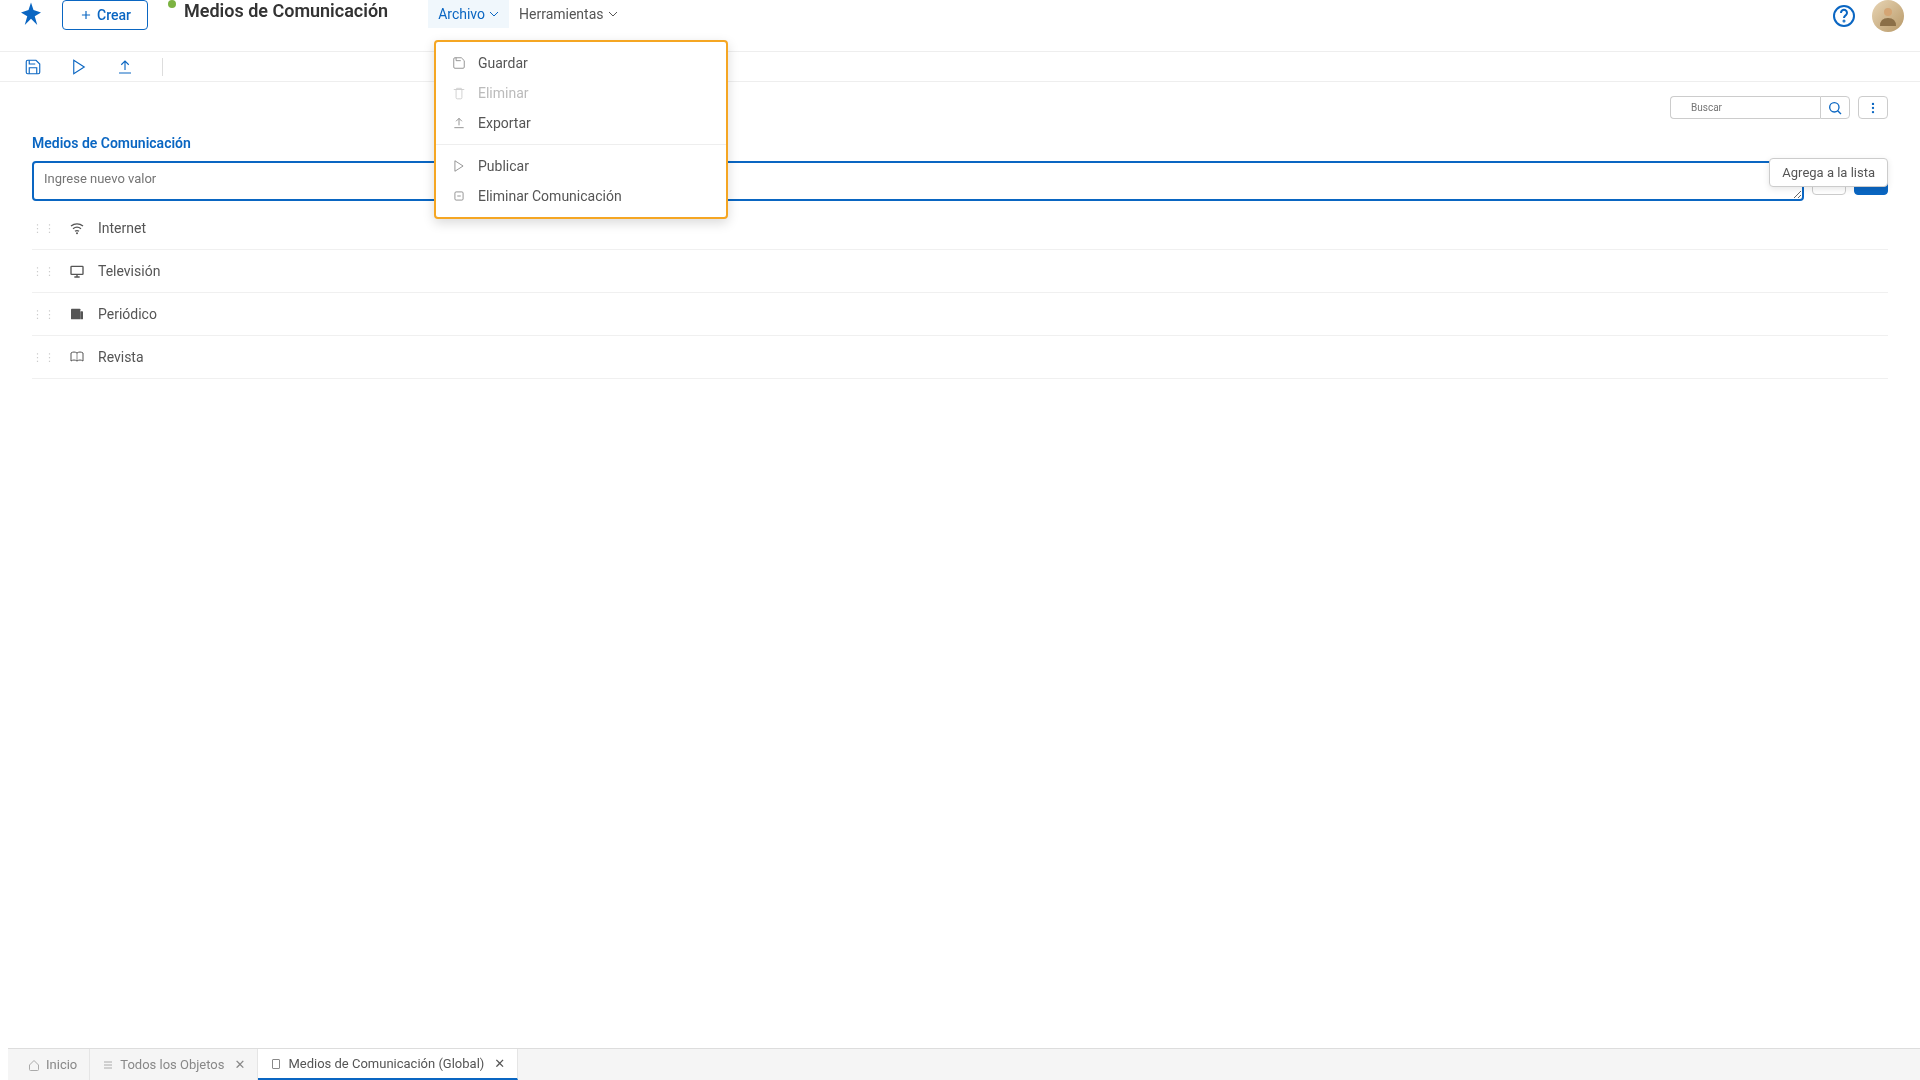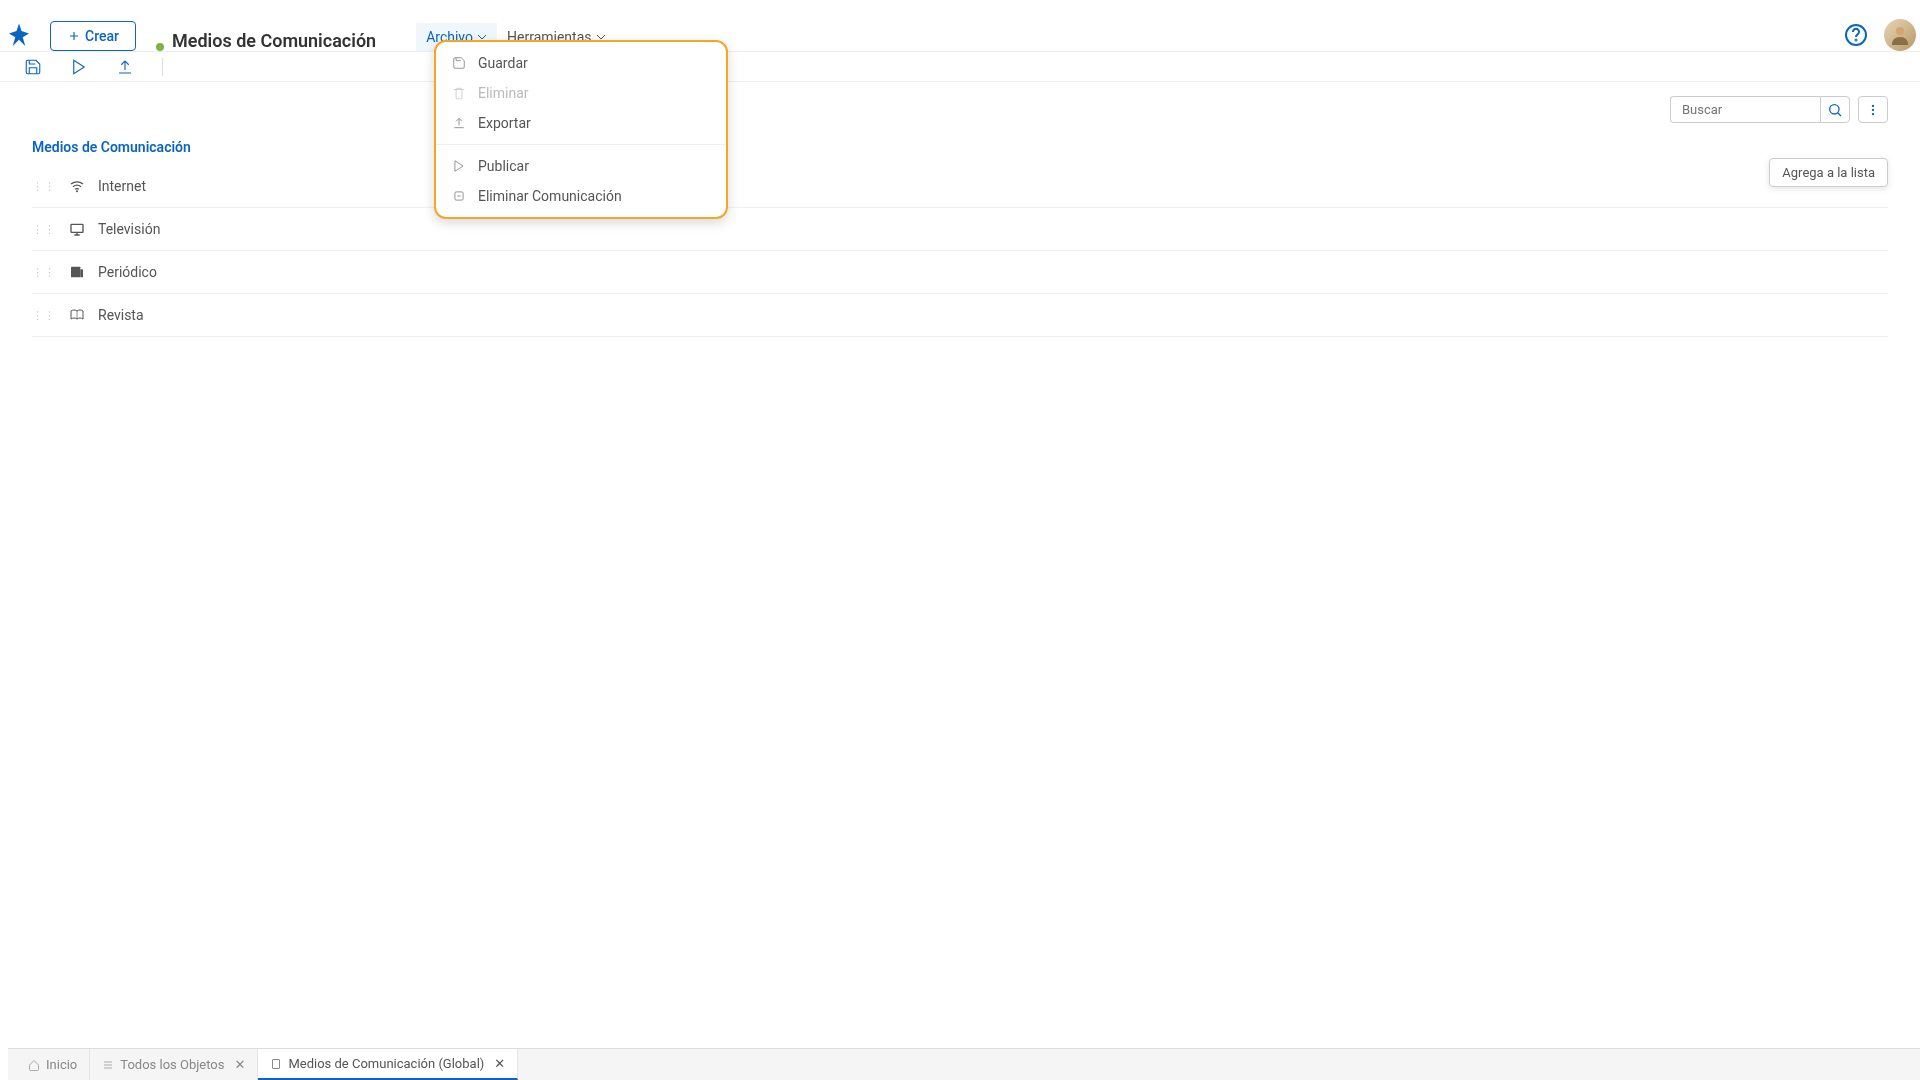--- a/index.html
+++ b/index.html
@@ -1,56 +1,56 @@
 <!DOCTYPE html>
 <html><head>
 <meta charset="utf-8">
 <style>
 *{margin:0;padding:0;box-sizing:border-box;font-family:-apple-system,BlinkMacSystemFont,"Segoe UI",Roboto,Arial,sans-serif}
 body{background:#fff;color:#333;font-size:13px;overflow:hidden}
-.topbar{height:52px;display:flex;align-items:flex-end;padding:0 4px;border-bottom:1px solid #eee}
+.topbar{height:52px;display:flex;align-items:flex-start;padding:0 16px;border-bottom:1px solid #eee}
 .logo{width:30px;height:30px;margin-right:16px;display:flex;align-items:center;justify-content:center}
 .logo svg{fill:#0a66c2}
 .create-btn{border:1px solid #0a66c2;border-radius:4px;padding:6px 16px;color:#0a66c2;background:#fff;cursor:pointer;display:flex;align-items:center;gap:4px;font-size:14px;font-weight:500;margin-right:20px}
 .create-btn svg{width:14px;height:14px;fill:#0a66c2}
 .status-dot{width:8px;height:8px;border-radius:50%;background:#7cb342;margin-right:8px}
 .page-title{font-size:18px;font-weight:600;color:#333;margin-right:40px}
 .menu-item{color:#555;padding:6px 10px;cursor:pointer;display:flex;align-items:center;gap:4px;font-size:14px;border-radius:0}
 .menu-item.active{color:#0a66c2;background:#f0f7fc}
 .menu-item svg{width:10px;height:10px;fill:currentColor}
 .topbar-right{margin-left:auto;display:flex;align-items:center;gap:16px}
 .help-icon{width:24px;height:24px;cursor:pointer}
 .help-icon svg{stroke:#0a66c2;fill:none;stroke-width:2}
 .avatar{width:32px;height:32px;border-radius:50%;background:linear-gradient(135deg,#e8d5b5,#b89968);cursor:pointer;overflow:hidden;display:flex;align-items:center;justify-content:center}
 .avatar svg{width:24px;height:24px}
 .toolbar{height:30px;display:flex;align-items:center;padding:0 24px;gap:28px;border-bottom:1px solid #eee}
 .toolbar-btn{width:18px;height:18px;cursor:pointer;display:flex;align-items:center;justify-content:center}
 .toolbar-btn svg{stroke:#0a66c2;fill:none;stroke-width:1.5;width:18px;height:18px}
 .toolbar-divider{width:1px;height:18px;background:#ddd}
 .content-bar{display:flex;justify-content:flex-end;padding:14px 32px 0;gap:8px}
 .search-wrap{display:flex}
-.search-input{border:1px solid #ccc;border-right:none;border-radius:4px 0 0 4px;padding:5px 11px;width:150px;font-size:13px;outline:none}
+.search-input{border:1px solid #ccc;border-right:none;border-radius:4px 0 0 4px;padding:5px 20px;width:150px;font-size:10px;outline:none}
 .search-btn{border:1px solid #ccc;border-radius:0 4px 4px 0;background:#fff;width:30px;cursor:pointer;display:flex;align-items:center;justify-content:center}
 .search-btn svg{width:16px;height:16px;stroke:#0a66c2;fill:none;stroke-width:2}
 .more-btn{border:1px solid #ccc;border-radius:4px;background:#fff;width:30px;cursor:pointer;display:flex;align-items:center;justify-content:center}
 .more-btn svg{width:14px;height:14px;fill:#0a66c2}
 .main{padding:16px 32px}
 .section-title{color:#0a66c2;font-size:14px;font-weight:600;margin-bottom:10px}
 .input-row{display:flex;gap:8px;margin-bottom:6px}
 .input-row textarea{flex:1;border:2px solid #0a66c2;border-radius:4px;padding:8px 10px;font-size:13px;resize:vertical;height:40px;outline:none;font-family:inherit}
 .icon-btn{border:1px solid #ccc;border-radius:4px;background:#fff;width:34px;height:34px;cursor:pointer;display:flex;align-items:center;justify-content:center}
 .icon-btn svg{width:16px;height:16px;stroke:#0a66c2;fill:none;stroke-width:1.5}
 .icon-btn.primary{background:#0a66c2;border-color:#0a66c2}
 .icon-btn.primary svg{stroke:#fff}
 .list-item{display:flex;align-items:center;gap:12px;padding:12px 0;border-bottom:1px solid #f0f0f0}
 .drag-handle{color:#ccc;cursor:grab;font-size:11px;letter-spacing:1px}
 .list-icon{width:18px;height:18px;display:flex;align-items:center;justify-content:center}
 .list-icon svg{width:16px;height:16px;fill:#555}
 .list-label{color:#555;font-size:14px}
-.dropdown{position:absolute;top:40px;left:434px;width:294px;background:#fff;border:2px solid #f5a623;border-radius:12px;box-shadow:0 4px 12px rgba(0,0,0,0.15);z-index:100}
+.dropdown{position:absolute;top:40px;left:434px;width:294px;background:#fff;border:2px solid #f5a623;border-radius:4px;box-shadow:0 4px 12px rgba(0,0,0,0.15);z-index:100}
 .dropdown-section{padding:6px 0}
 .dropdown-section+.dropdown-section{border-top:1px solid #eee}
 .dropdown-item{display:flex;align-items:center;gap:12px;padding:7px 16px;cursor:pointer;font-size:14px;color:#555}
 .dropdown-item.disabled{color:#bbb;cursor:default}
 .dropdown-item svg{width:14px;height:14px;stroke:#888;fill:none;stroke-width:1.5}
 .dropdown-item.disabled svg{stroke:#ccc}
 .tooltip{position:absolute;top:158px;right:32px;background:#fff;border:1px solid #ccc;border-radius:4px;padding:6px 12px;font-size:13px;color:#555;box-shadow:0 2px 6px rgba(0,0,0,0.1);z-index:50}
 .bottom-tabs{position:fixed;bottom:0;left:8px;right:0;height:32px;display:flex;align-items:stretch;background:#f5f5f5;border-top:1px solid #ddd;padding:0 8px}
 .tab{display:flex;align-items:center;gap:6px;padding:0 12px;color:#888;cursor:pointer;font-size:13px;border-right:1px solid #e5e5e5}
 .tab.active{background:#fff;color:#555;border-bottom:2px solid #0a66c2}
@@ -178,20 +178,33 @@
         <circle cx="12" cy="12" r="2"></circle>
         <circle cx="12" cy="19" r="2"></circle>
       </svg>
     </button>
 </div>
 
 <div class="tooltip">Agrega a la lista</div>
 
 <div class="main">
   <div class="section-title">Medios de Comunicación</div>
+  <div class="input-row">
+    <textarea placeholder="Ingrese nuevo valor" style=""></textarea>
+    <button class="icon-btn">
+        <svg viewBox="0 0 24 24">
+          <path d="M3 5h8M7 3v2M5 5c0 4 4 6 4 6M9 5c0 4-4 6-4 6M13 19l4-10 4 10M14.5 16h5"></path>
+        </svg>
+      </button>
+    <button class="icon-btn primary">
+        <svg viewBox="0 0 24 24">
+          <path d="M5 12l5 5L20 7"></path>
+        </svg>
+      </button>
+  </div>
 
   <div class="list-item">
     <span class="drag-handle">⋮⋮</span>
     <span class="list-icon">
         <svg viewBox="0 0 24 24">
           <path d="M3 9a15 15 0 0118 0M6 13a10 10 0 0112 0M9 17a5 5 0 016 0" fill="none" stroke="#555" stroke-width="2"></path>
           <circle cx="12" cy="20" r="1.5"></circle>
         </svg>
       </span>
     <span class="list-label">Internet</span>

